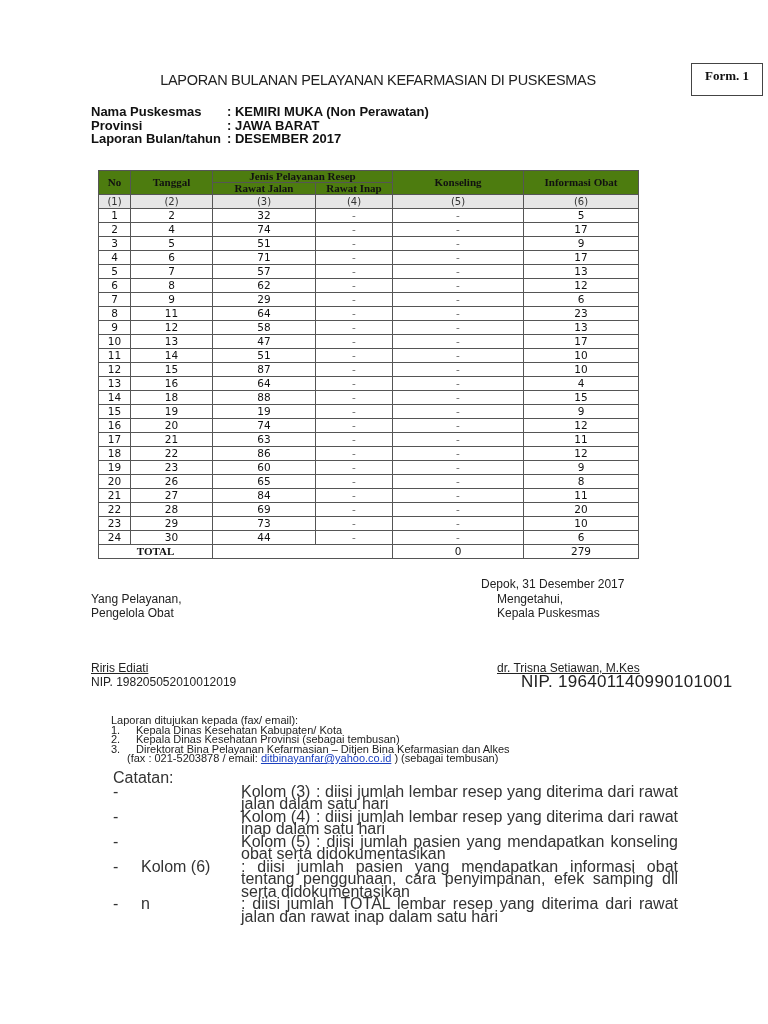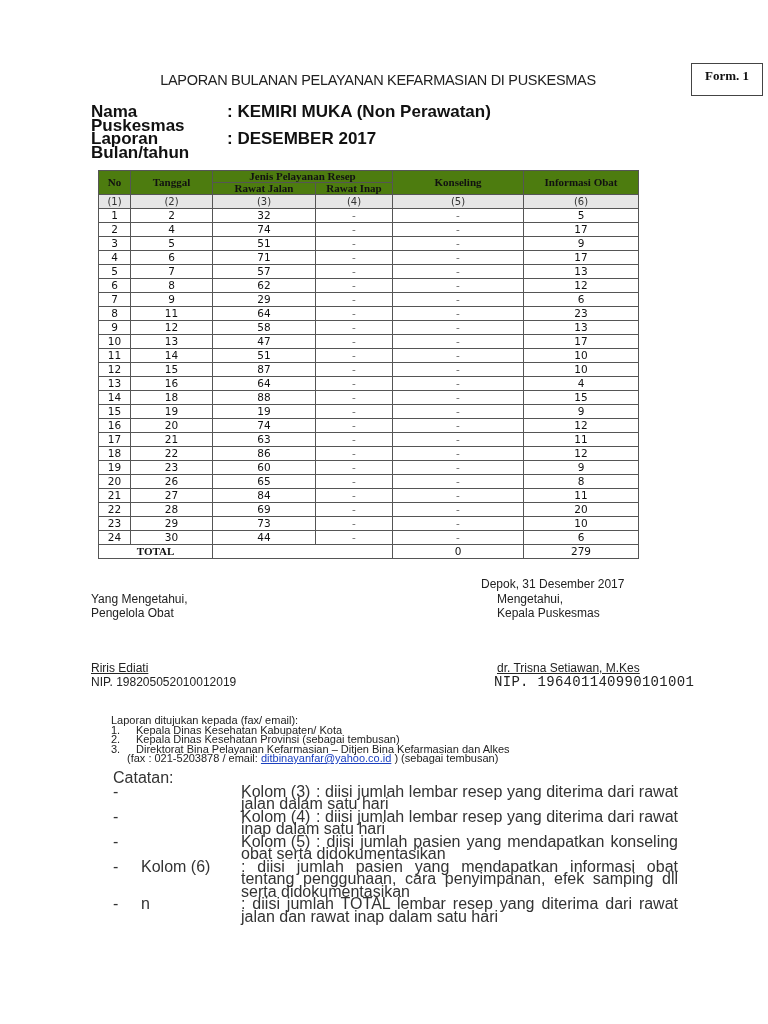--- a/index.html
+++ b/index.html
@@ -1,21 +1,21 @@
 <!DOCTYPE html>
 <html><head>
 <meta charset="utf-8">
 <style>
   html, body { margin: 0; padding: 0; background: #ffffff; }
   body { width: 768px; height: 1024px; position: relative; overflow: hidden; color: #111; font-family: "Liberation Sans", sans-serif; }
   .abs { position: absolute; }
   .title { left: 0; width: 768px; top: 72px; text-align: center; font-size: 14.5px; letter-spacing: -0.3px; color: #222; }
   .title span { display: inline-block; transform: translateX(-6px); }
   .form-badge { left: 691px; top: 63px; width: 72px; height: 33px; border: 1.5px solid #444; box-sizing: border-box; font-family: "Liberation Serif", serif; font-weight: bold; font-size: 13px; text-align: center; line-height: 23px; background: #fff; }
-  .meta { left: 91px; top: 105px; font-size: 17px; font-weight: bold; line-height: 13.5px; }
+  .meta { left: 91px; top: 105px; font-size: 13px; font-weight: bold; line-height: 13.5px; }
   .meta .row { display: flex; }
   .meta .lbl { width: 136px; }
   table.rep { position: absolute; left: 98px; top: 170px; width: 540px; border-collapse: collapse; font-family: "DejaVu Sans", sans-serif; font-size: 10.5px; table-layout: fixed; }
   table.rep td, table.rep th { border: 1px solid #555; text-align: center; padding: 0; height: 13px; line-height: 13px; }
   table.rep th { font-family: "Liberation Serif", serif; font-weight: bold; font-size: 11px; background: #4d7c0f; }
   table.rep tr.colnum td { background: #e6e6e6; font-size: 10px; color: #333; height: 12px; }
   table.rep td.dash { color: #666; }
   table.rep tr.total td { font-weight: normal; }
   table.rep tr.total td.tlabel { font-family: "Liberation Serif", serif; font-weight: bold; font-size: 11px; }
   table.rep { border: 1.5px solid #444; }
@@ -35,20 +35,24 @@
 </head>
 <body>
 
 <div class="abs title"><span>LAPORAN BULANAN PELAYANAN KEFARMASIAN DI PUSKESMAS</span></div>
 <div class="abs form-badge">Form. 1</div>
 
 <div class="abs meta">
   <div class="row">
       <span class="lbl">Nama Puskesmas</span>
       <span>: KEMIRI MUKA (Non Perawatan)</span>
+    </div>
+  <div class="row">
+      <span class="lbl">Provinsi</span>
+      <span>: JAWA BARAT</span>
     </div>
   <div class="row">
       <span class="lbl">Laporan Bulan/tahun</span>
       <span>: DESEMBER 2017</span>
     </div>
 </div>
 
 <table class="rep">
   <colgroup>
     <col style="width:32px">
@@ -275,28 +279,28 @@
       <tr class="total">
         <td colspan="2" class="tlabel">TOTAL</td>
         <td colspan="2"></td>
         <td>0</td>
         <td>279</td>
       </tr>
     </tbody>
 </table>
 
 <div class="abs sig" style="left:481px;top:577px">Depok, 31 Desember 2017</div>
-<div class="abs sig" style="left:91px;top:592px">Yang Mengetahui,</div>
+<div class="abs sig" style="left:91px;top:592px">Yang Pelayanan,</div>
 <div class="abs sig" style="left:91px;top:606px">Pengelola Obat</div>
 <div class="abs sig" style="left:497px;top:592px">Mengetahui,</div>
 <div class="abs sig" style="left:497px;top:606px">Kepala Puskesmas</div>
 <div class="abs sig" style="left:91px;top:661px"><u>Riris Ediati</u></div>
 <div class="abs sig" style="left:91px;top:675px">NIP. 198205052010012019</div>
 <div class="abs sig" style="left:497px;top:661px"><u>dr. Trisna Setiawan, M.Kes</u></div>
-<div class="abs sig" style="left:494px;top:675px;font-family:Liberation Mono, monospace;font-size:14px;letter-spacing:0.3px">NIP. 196401140990101001</div>
+<div class="abs sig" style="left:521px;top:675px;font-family:Liberation Sans, sans-serif;font-size:17px;letter-spacing:0.3px">NIP. 196401140990101001</div>
 
 <div class="abs dist">
   <div>Laporan ditujukan kepada (fax/ email):</div>
   <div class="it">
       <span class="n">1.</span>
       <span>Kepala Dinas Kesehatan Kabupaten/ Kota</span>
     </div>
   <div class="it">
       <span class="n">2.</span>
       <span>Kepala Dinas Kesehatan Provinsi (sebagai tembusan)</span>

